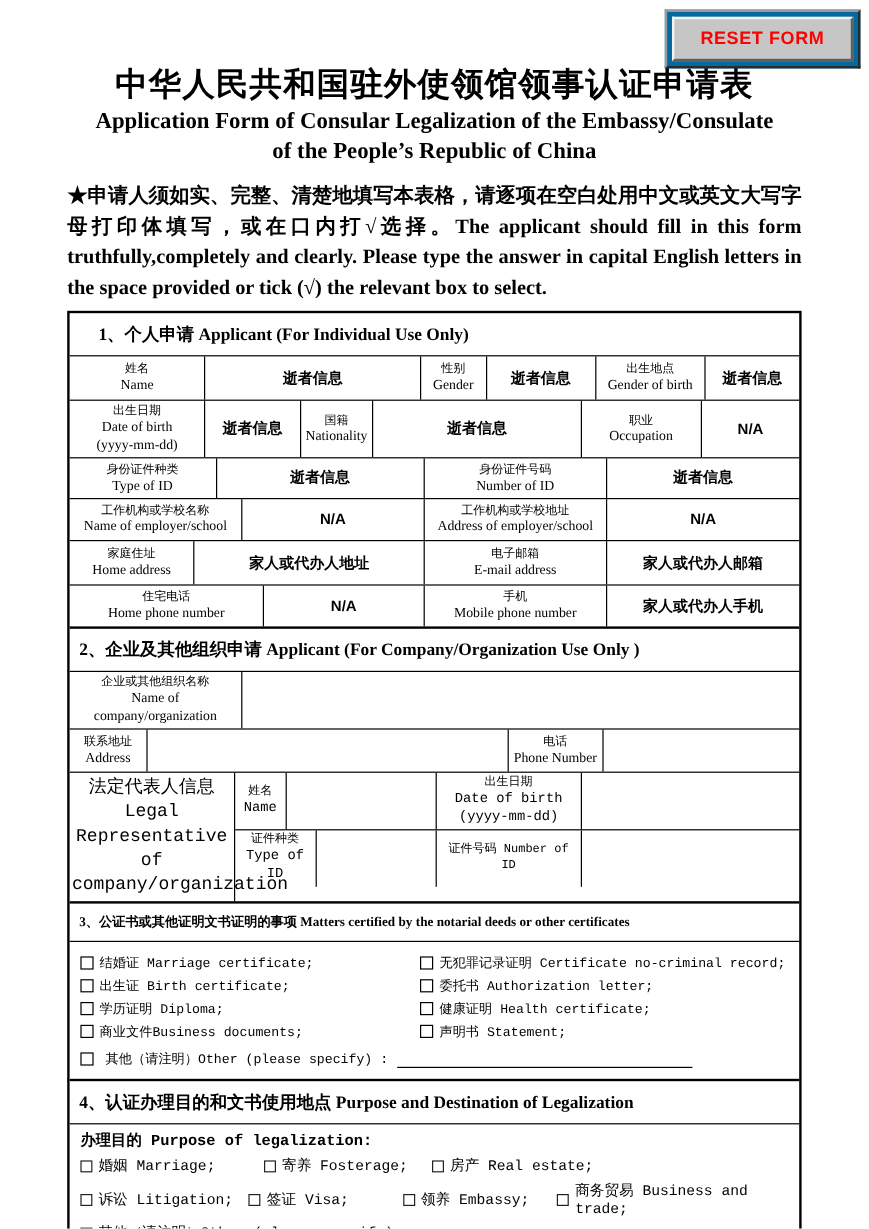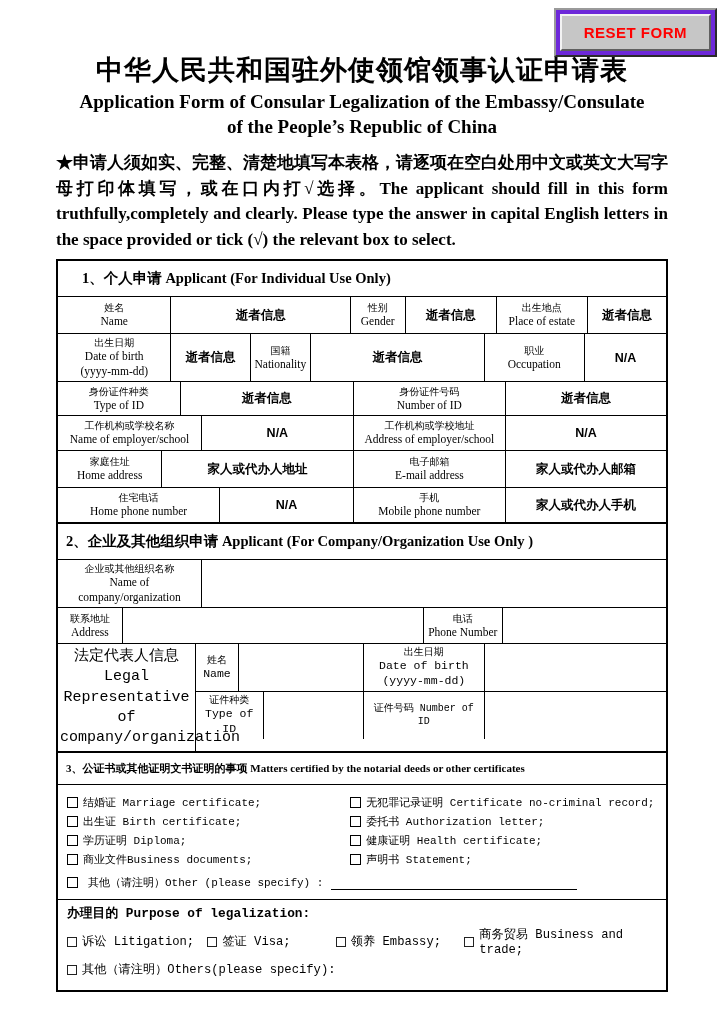--- a/index.html
+++ b/index.html
@@ -6,21 +6,21 @@
   html,body { background:#ffffff; }
   .page {
     position:relative; width:724px; height:1024px; margin:0 auto;
     background:#ffffff; color:#000;
     font-family:"Liberation Serif","DejaVu Serif",serif;
     overflow:hidden;
   }
   
   .reset-frame {
     position:absolute; top:8px; right:7px;
-    background:#6d28d9; padding:4px;
+    background:#0369a1; padding:4px;
     border:2px solid; border-color:#9a9a9a #2b2b2b #2b2b2b #9a9a9a;
   }
   .reset-btn {
     display:block; background:#c6c6c6; color:#ff0000;
     border:2px solid; border-color:#f3f3f3 #5f5f5f #5f5f5f #f3f3f3;
     font-family:"Liberation Sans","DejaVu Sans",sans-serif;
     font-weight:bold; font-size:15px; letter-spacing:0.5px;
     padding:8px 22px; cursor:pointer;
   }
   
@@ -110,21 +110,21 @@
         <span>Name</span>
       </div>
       <div class="cell val" style="width:29.5%">逝者信息</div>
       <div class="cell lbl" style="width:9%">
         <span class="cn">性别</span>
         <span>Gender</span>
       </div>
       <div class="cell val" style="width:15%">逝者信息</div>
       <div class="cell lbl" style="width:15%">
         <span class="cn">出生地点</span>
-        <span>Place of estate</span>
+        <span>Gender of birth</span>
       </div>
       <div class="cell val" style="width:13%">逝者信息</div>
     </div>
 
     <div class="row" style="min-height:45px">
       <div class="cell lbl" style="width:18.5%">
         <span class="cn">出生日期</span>
         <span>Date of birth</span>
         <span>(yyyy-mm-dd)</span>
       </div>
@@ -290,25 +290,40 @@
           </div>
         </div>
       </div>
       <div class="other-line">
         <span class="cb" style="align-self:center"></span>
         <span style="margin-left:5px">其他（请注明）Other (please specify) :</span>
         <span class="write-line"></span>
       </div>
     </div>
 
+    <div class="sec-h">4、认证办理目的和文书使用地点 Purpose and Destination of Legalization</div>
     <div class="s4-body mono" style="border-top:1px solid #000">
       <div class="s4-title">办理目的 Purpose of legalization:</div>
       <div class="p-row">
         <div class="p-item" style="width:153px">
           <span class="cb2"></span>
+          <span>婚姻 Marriage;</span>
+        </div>
+        <div class="p-item" style="width:140px">
+          <span class="cb2"></span>
+          <span>寄养 Fosterage;</span>
+        </div>
+        <div class="p-item">
+          <span class="cb2"></span>
+          <span>房产 Real estate;</span>
+        </div>
+      </div>
+      <div class="p-row">
+        <div class="p-item" style="width:153px">
+          <span class="cb2"></span>
           <span>诉讼 Litigation;</span>
         </div>
         <div class="p-item" style="width:140px">
           <span class="cb2"></span>
           <span>签证 Visa;</span>
         </div>
         <div class="p-item" style="width:140px">
           <span class="cb2"></span>
           <span>领养 Embassy;</span>
         </div>

